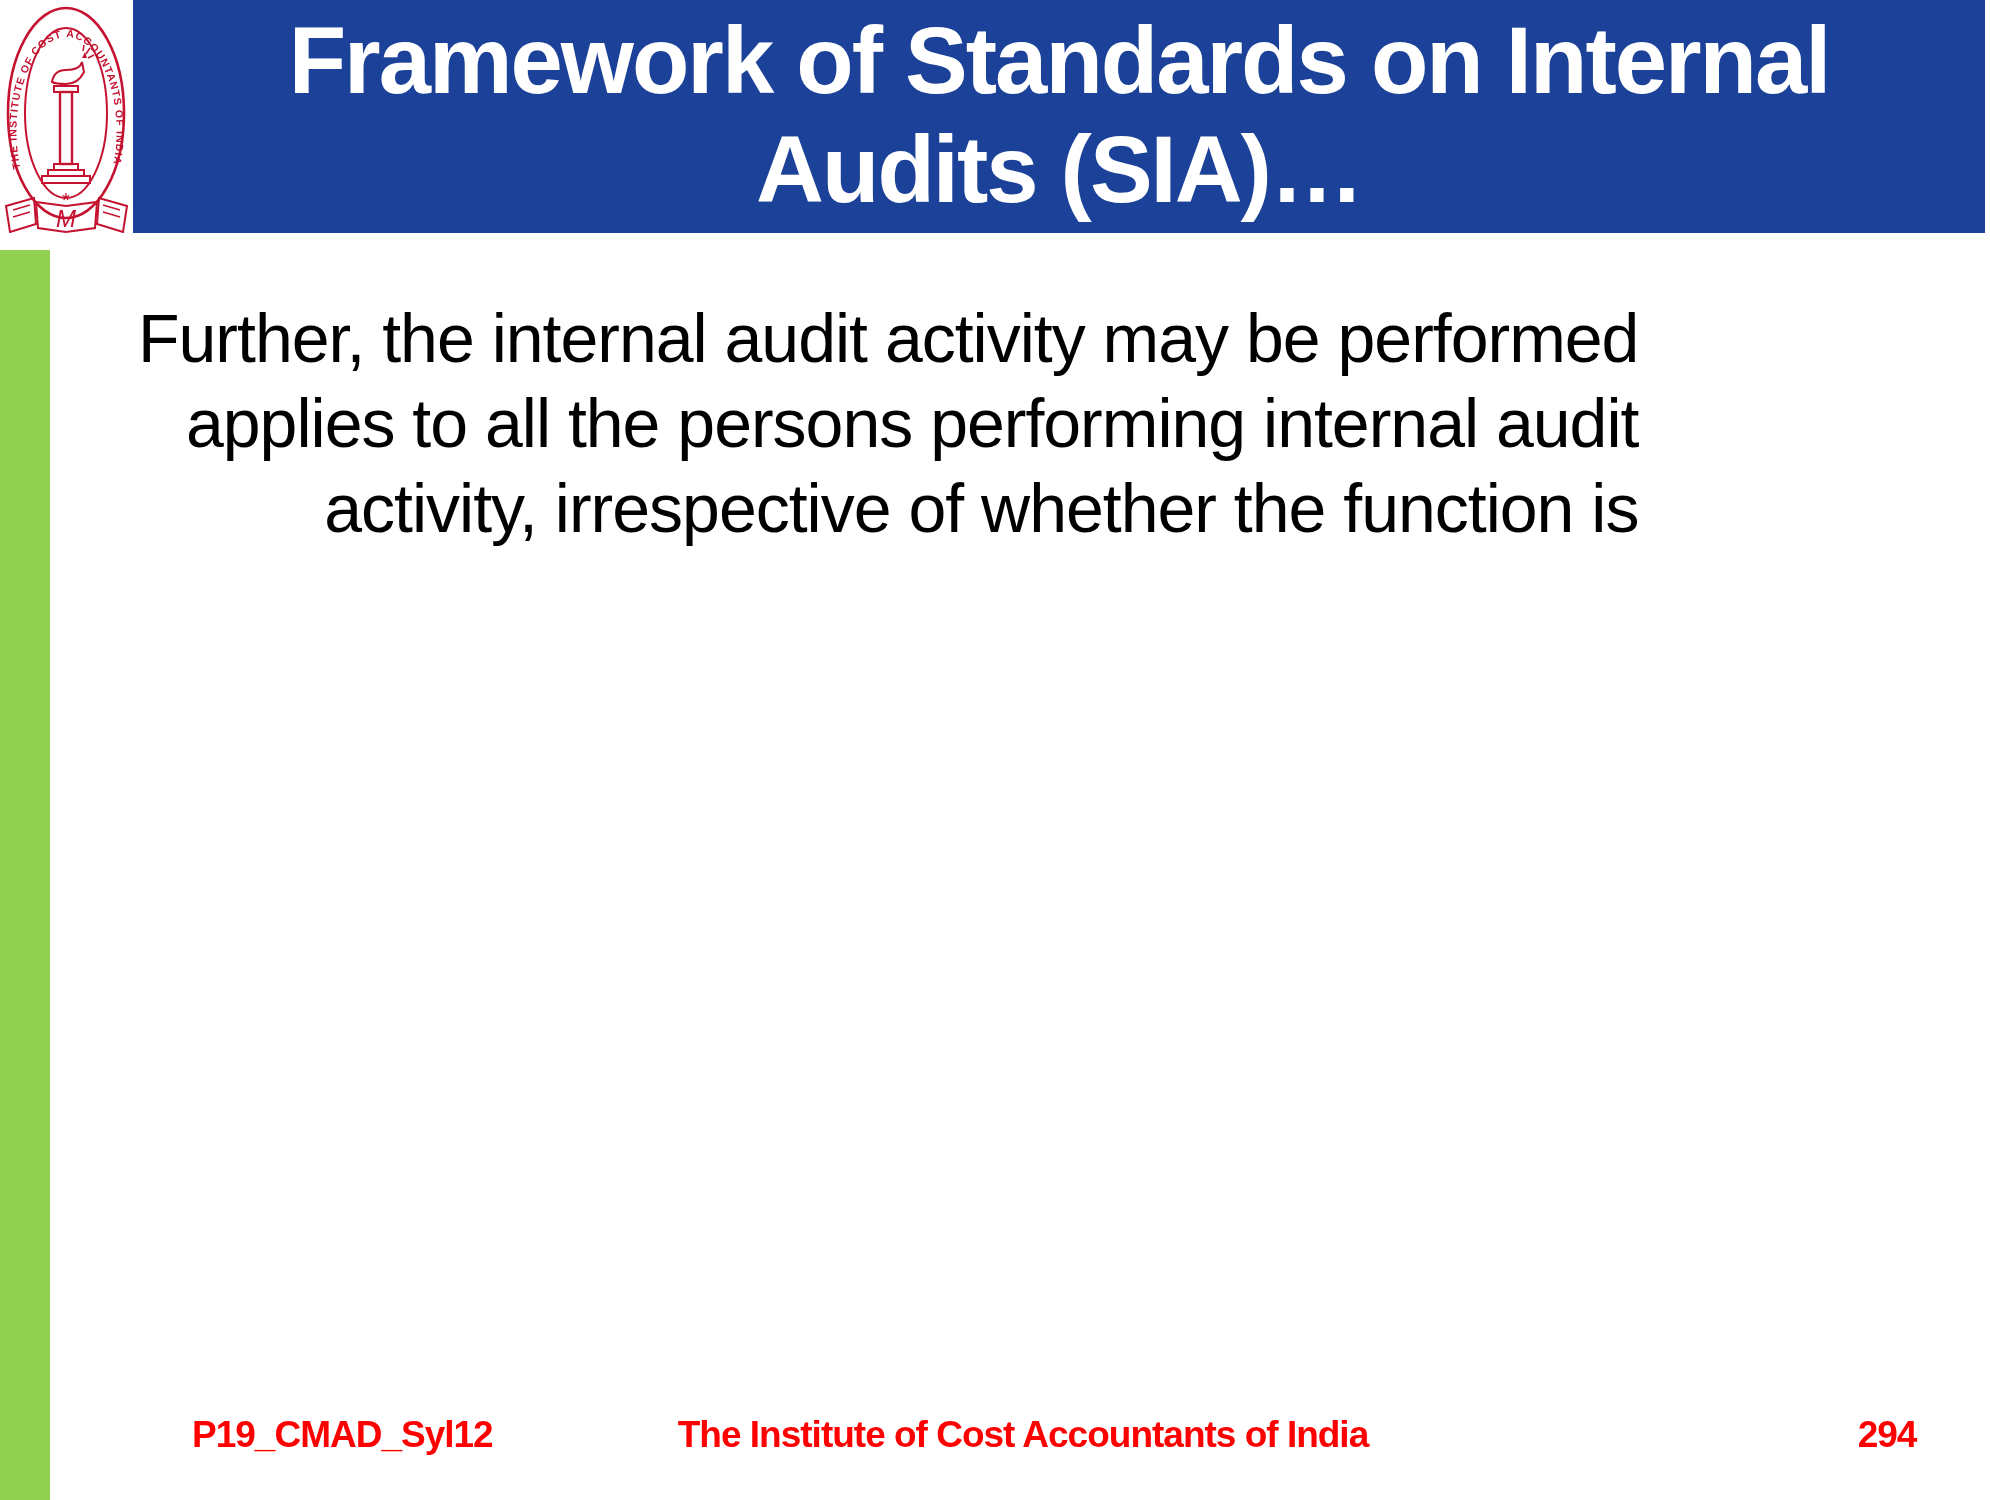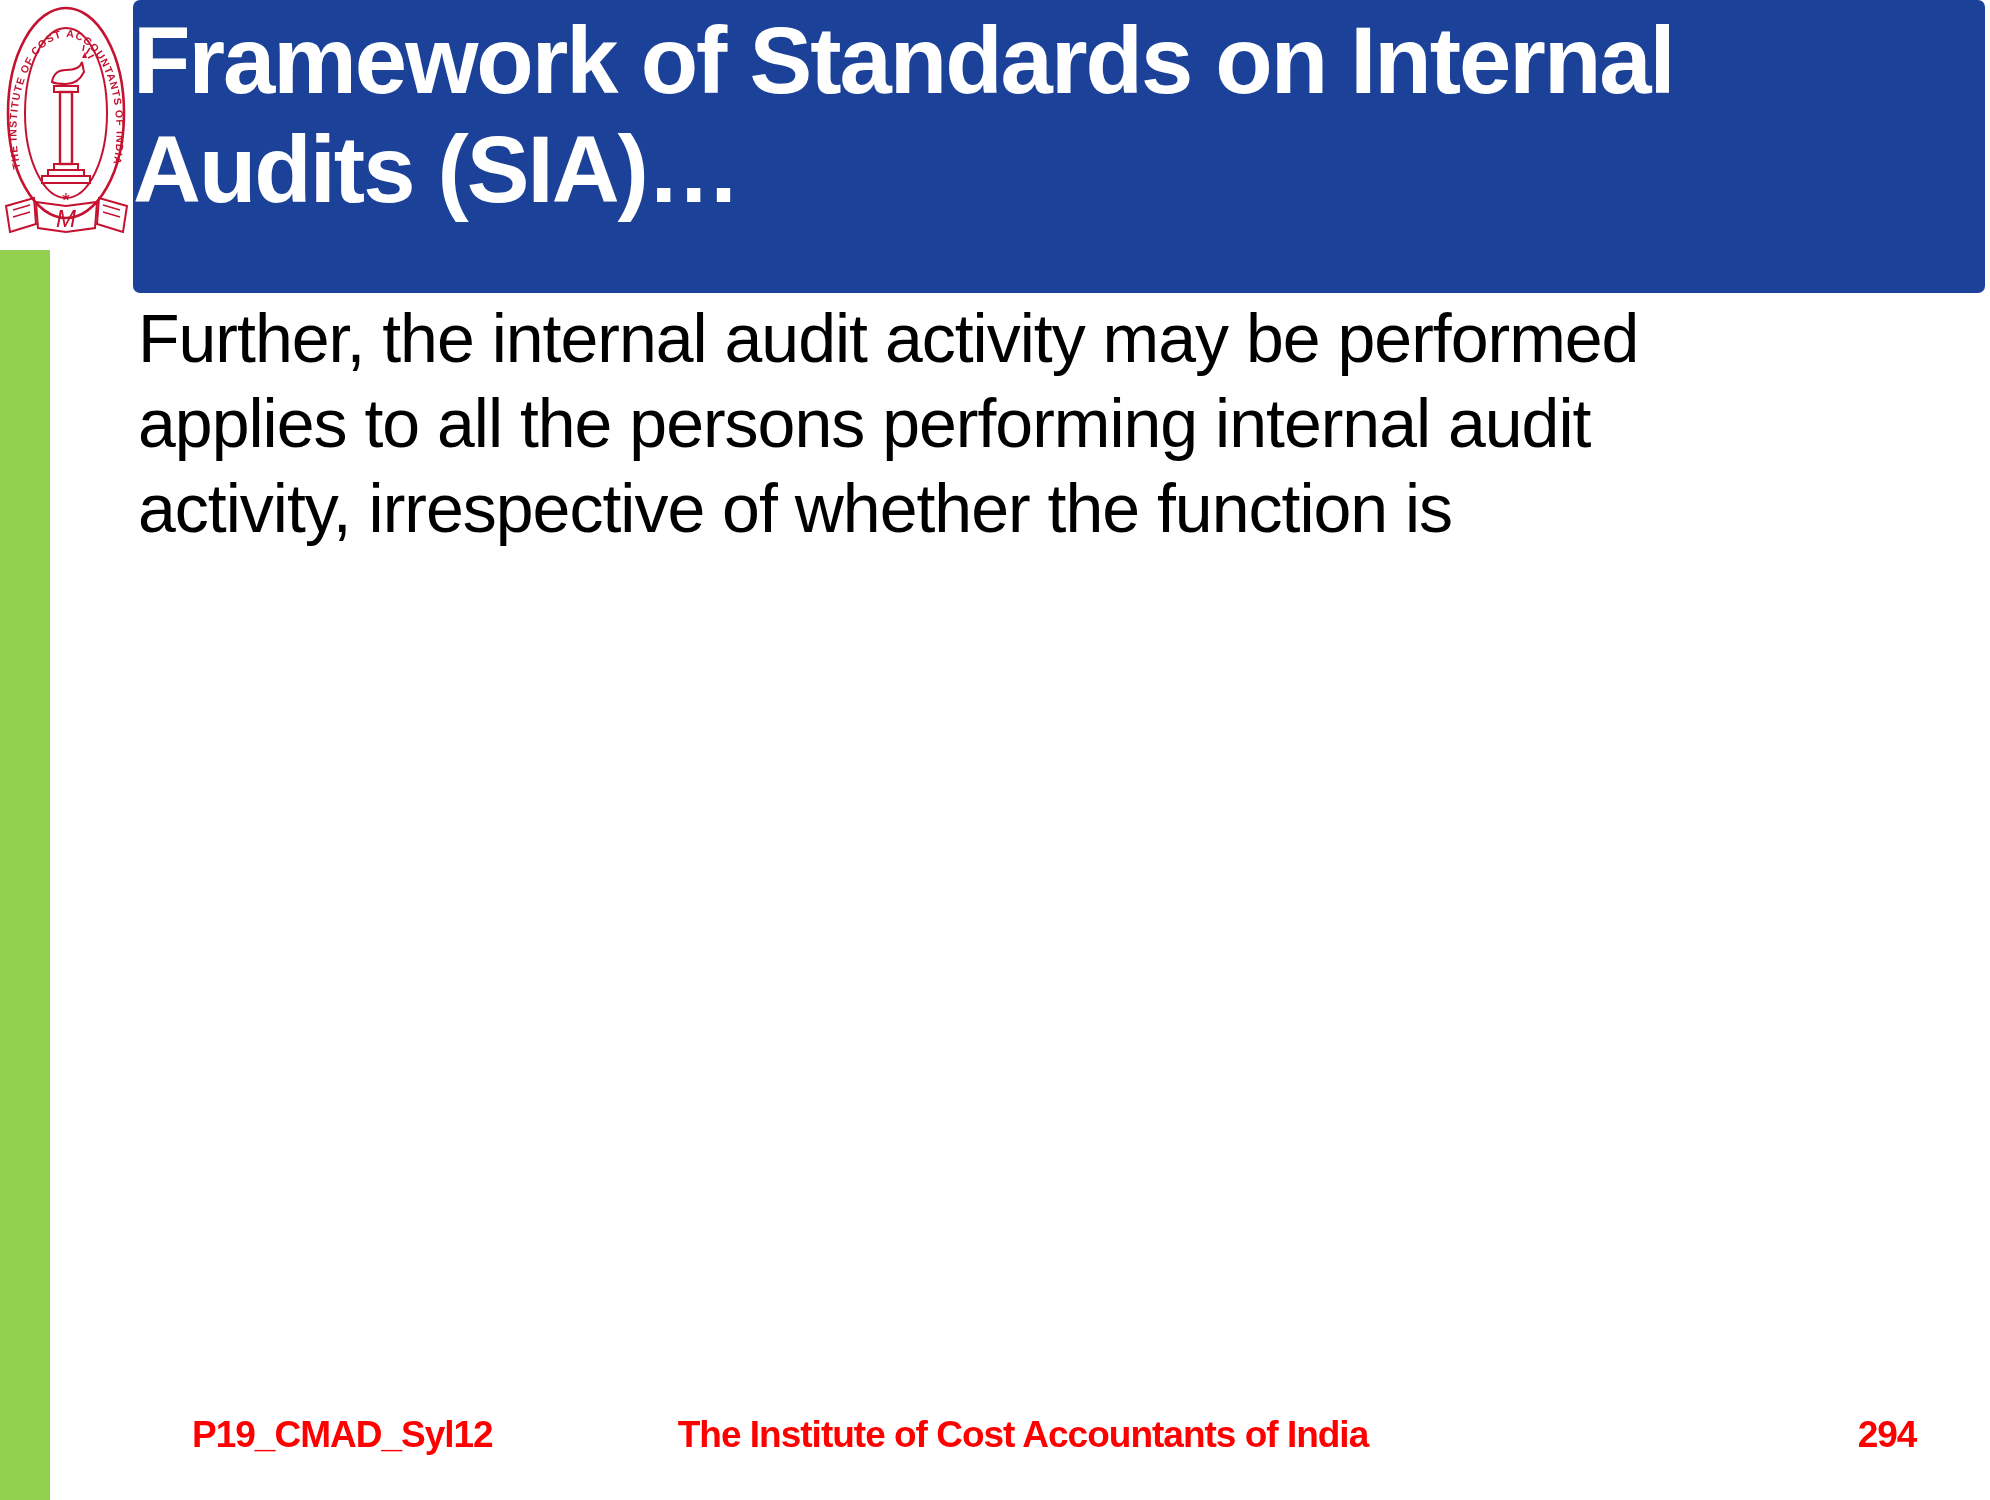--- a/index.html
+++ b/index.html
@@ -11,25 +11,25 @@
     overflow: hidden;
     font-family: "Liberation Sans", sans-serif;
   }
 
   
   .header-band {
     position: absolute;
     left: 133px;
     top: 0;
     width: 1852px;
-    height: 293px;
+    height: 233px;
     background: var(--header-blue, #1B4298);
     color: #ffffff;
+    text-align: center;
     overflow: hidden;
-    border-radius: 7px;
   }
   .title-line {
     font-weight: bold;
     font-size: 94px;
     line-height: 109px;
     letter-spacing: -2px;
     white-space: nowrap;
   }
   .title-wrap { padding-top: 6px; }
 
@@ -60,21 +60,21 @@
   
   .body-block {
     position: absolute;
     left: 138px;
     top: 296px;
     color: #000000;
     font-size: 68px;
     line-height: 85px;
     letter-spacing: -1px;
   }
-  .body-line { white-space: nowrap; }
+  .body-line { white-space: nowrap; text-align: right; }
 
   
   .footer-item {
     position: absolute;
     top: 1414px;
     font-size: 37px;
     font-weight: bold;
     letter-spacing: -1px;
     color: var(--footer-red, #FF0000);
     white-space: nowrap;

